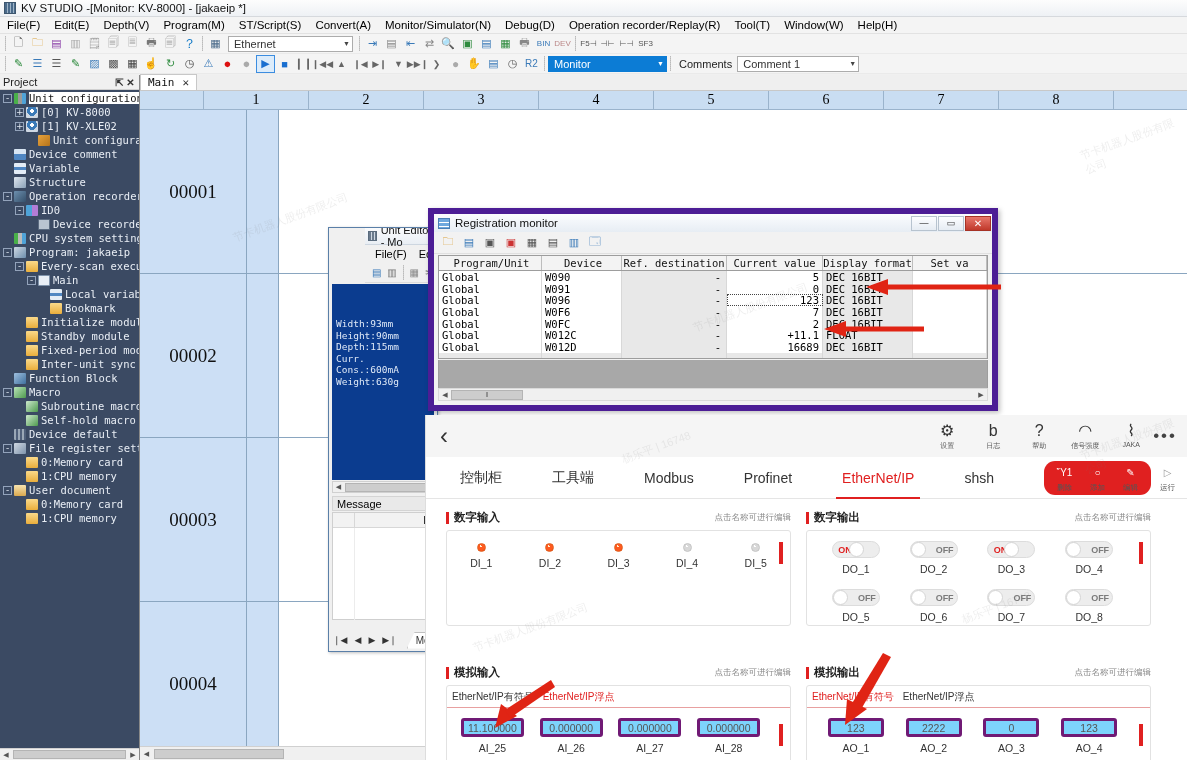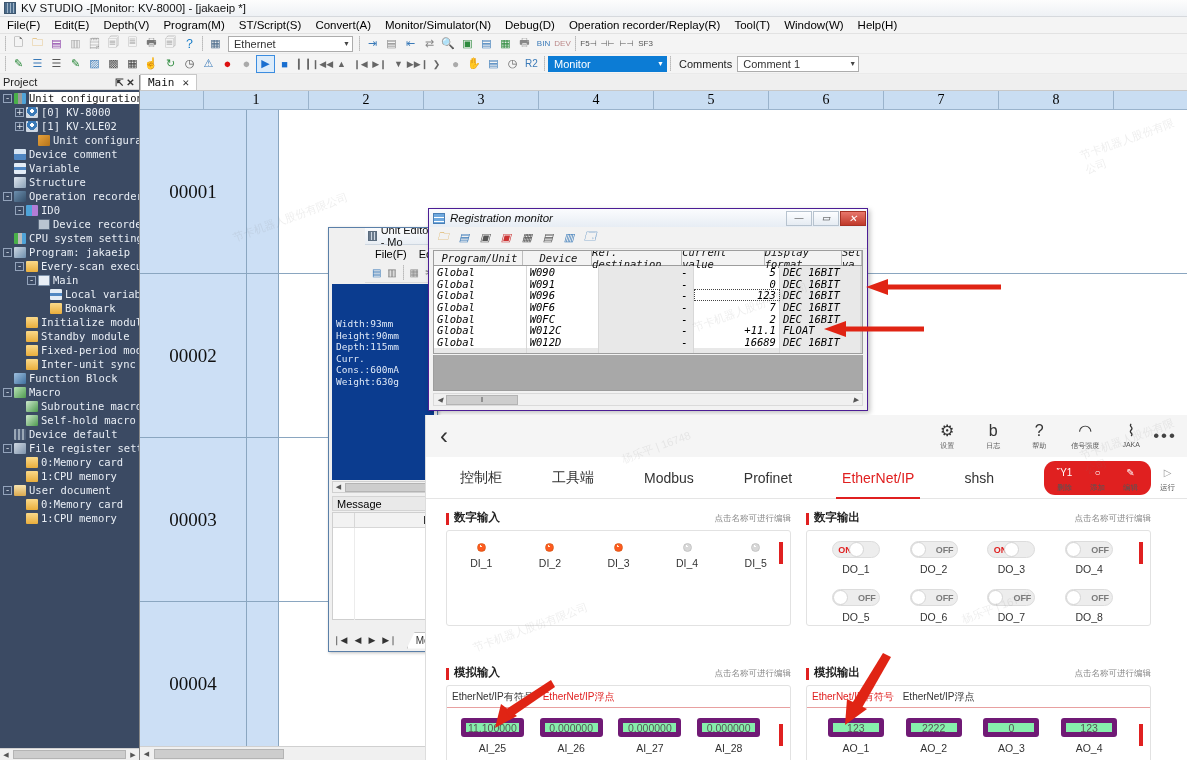--- a/index.html
+++ b/index.html
@@ -229,24 +229,23 @@
     font-size:9px; color:#333;
   }
   #ue-statusbar .tabchip {
     margin-left:3px; background:#fff; border:1px solid #c0c0c0;
     border-bottom:none; padding:2px 5px 3px 8px; font-size:10px;
     clip-path: polygon(8px 0,100% 0,100% 100%,0 100%);
   }
 
   
   #reg-monitor {
-    position:absolute; left:428px; top:133px; width:440px; height:203px;
-    background:#f2f2f2; border:1px solid #4c1d95;
+    position:absolute; left:428px; top:133px; width:570px; height:203px;
+    background:#f2f2f2; border:6px solid #4c1d95;
     box-shadow:2px 2px 5px rgba(0,0,0,.25);
-    font-style:italic;
   }
   #rm-title {
     height:18px; background:linear-gradient(#fbfcfe,#e7edf4);
     display:flex; align-items:center; padding-left:4px;
     font-size:11.5px; color:#111;
   }
   #rm-title .rmic {
     width:12px; height:11px; margin-right:5px;
     background:linear-gradient(#6ea8de 0 3px,#fff 3px 4px,#6ea8de 4px 7px,#fff 7px 8px,#6ea8de 8px 11px);
     border:1px solid #4a7fb5;
@@ -341,21 +340,21 @@
                 justify-content:center; font-size:10px; color:#fff; }
   .rp-act .al { font-size:7.5px; color:#555; margin-top:1px; }
   #rp-actions .pill {
     background:#e02020; border-radius:11px; display:flex;
     padding:2px 4px; align-items:flex-start;
   }
   #rp-actions .pill .al { color:#555; }
   #rp-actions .grayact .ab { color:#9a9a9a; }
 
   .sec-title {
-    display:flex; align-items:flex-end; font-size:11.5px; font-weight:bold;
+    display:flex; align-items:center; font-size:11.5px; font-weight:bold;
     color:#222; margin-bottom:5px;
   }
   .sec-title .bar { width:3px; height:12px; background:#e02020; margin-right:5px; }
   .sec-title .hint { margin-left:auto; font-size:8.5px; font-weight:normal;
                      color:#888; }
   .sec-box {
     border:1px solid #e2e2e2; border-radius:3px; position:relative;
     background:#fff;
   }
   .sec-box .redbar {
@@ -383,21 +382,21 @@
                 text-align:center; }
   .toggle.on .knob { left:16px; }
   .toggle.on .tt { color:#e02020; padding-right:22px; }
   .toggle.off .knob { left:0px; }
   .toggle.off .tt { color:#7b7b7b; padding-left:22px; }
   .subtabs { display:flex; align-items:center; height:22px;
              border-bottom:1px solid #e8a0a0; padding-left:5px; gap:9px; }
   .subtab { font-size:10px; color:#333; }
   .subtab.active { color:#e02020; }
   .ai-box {
-    border:5px solid #701a75; border-radius:3px; background:#86efac;
+    border:3px solid #701a75; border-radius:3px; background:#7dd3fc;
     width:63px; height:19px; display:flex; align-items:center;
     justify-content:center; font-size:10.5px; color:#555;
   }
   .ao-box { width:56px; }
 
   .arrow-svg { position:absolute; pointer-events:none; }
   .wm { position:absolute; color:rgba(120,120,120,.13); font-size:11px;
         pointer-events:none; user-select:none; transform:rotate(-20deg); }
 </style>
 </head>

